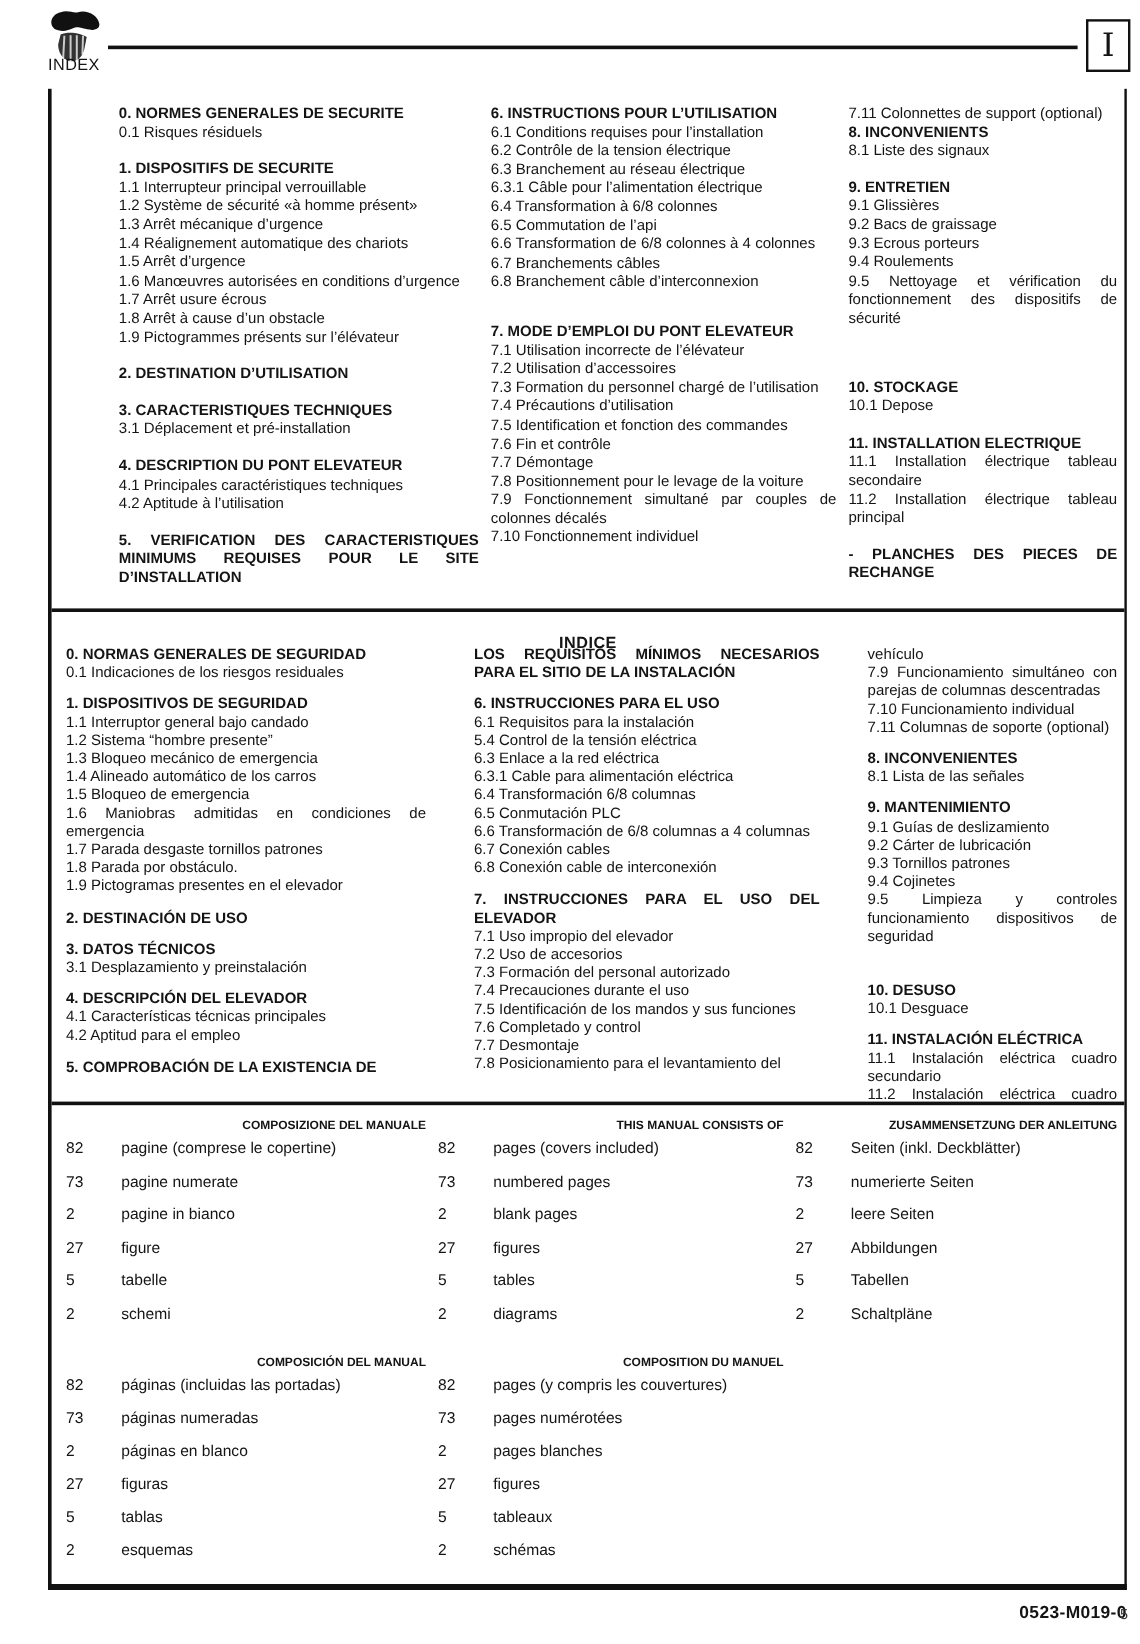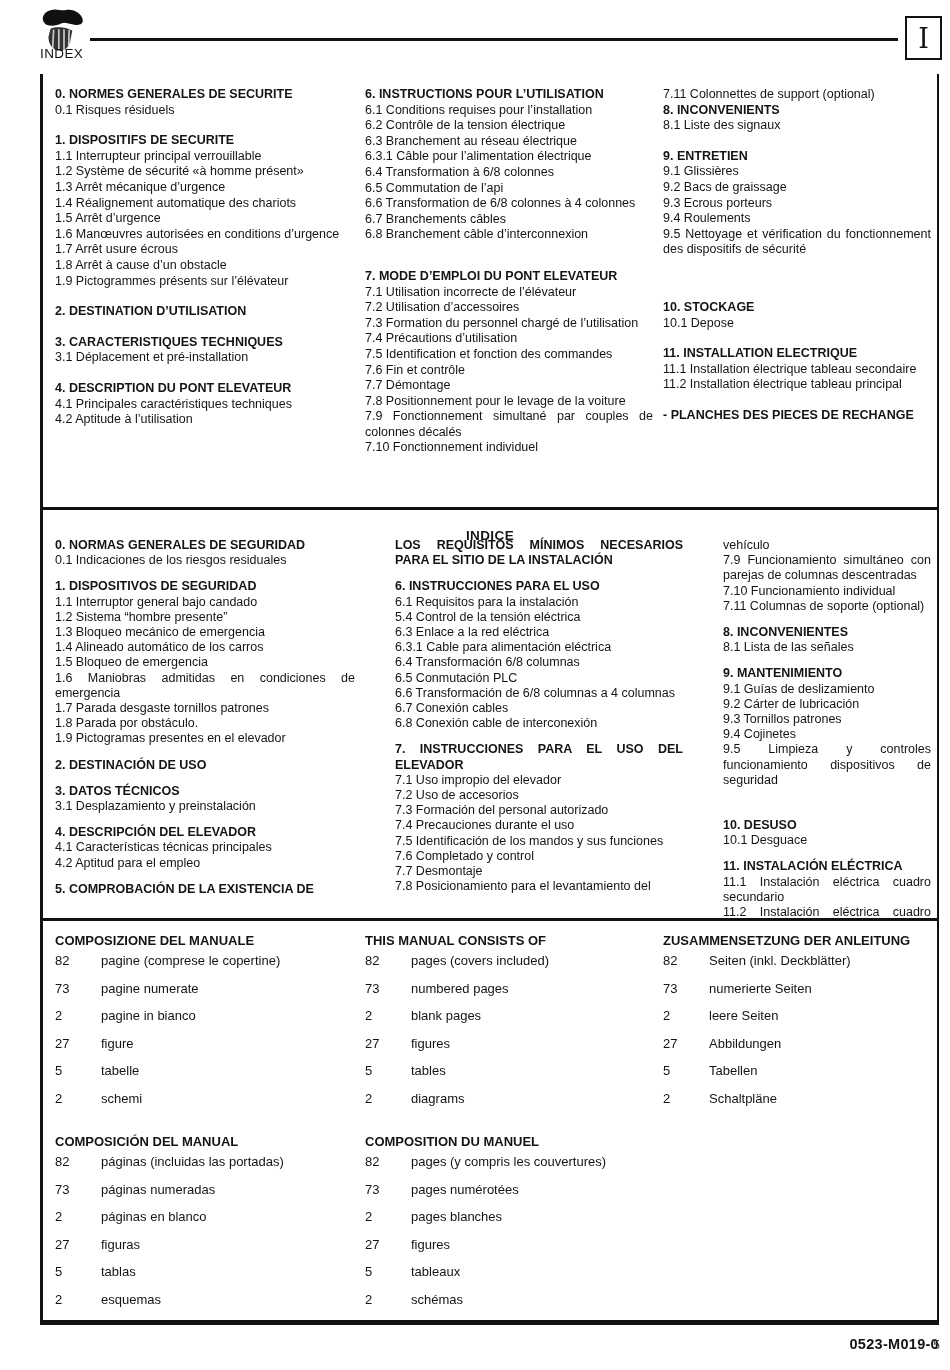--- a/index.html
+++ b/index.html
@@ -13,38 +13,38 @@
             display:flex;align-items:center;justify-content:center;
             font-family:"DejaVu Serif",serif;font-size:27px;font-weight:500;}
   .index-title{position:absolute;left:40px;top:46px;width:899px;text-align:left;
                font-weight:normal;font-size:13.5px;letter-spacing:.4px;}
 
   
   .frame{position:absolute;left:40px;top:74px;width:899px;height:1251px;box-sizing:border-box;
          border-left:3px solid #111;border-right:2px solid #111;border-bottom:5px solid #111;}
   .cols{display:grid;grid-template-columns:300px 288px 1fr;column-gap:10px;
         padding:13px 6px 0 12px;box-sizing:border-box;overflow:hidden;}
-  .cols-fr{height:433px;}
+  .cols-fr{height:433px;margin-left:44px;}
   .cols-es{height:386px;padding-top:6px;gap:40px;}
   .divider{height:3px;background:#111;}
   .indice-title{height:22px;box-sizing:border-box;padding-top:18px;text-align:center;
                 font-weight:bold;font-size:13.5px;letter-spacing:.4px;}
 
   .idx{font-size:12.5px;line-height:15.6px;text-align:justify;}
   .h{font-weight:bold;}
   .g{height:15px;} .g2{height:26px;} .g3{height:42px;}
   .cols-es .idx{line-height:15.2px;}
   .cols-es .g{height:11px;} .cols-es .g3{height:30px;}
 
   
   .comp{height:399px;box-sizing:border-box;display:grid;grid-template-columns:300px 288px 1fr;
         column-gap:10px;row-gap:16px;padding:12px 6px 0 12px;overflow:hidden;
         grid-template-rows:max-content max-content;align-items:start;}
   .ctable{min-height:10px;}
-  .ctitle{font-size:13px;font-weight:bold;margin-bottom:5px;}
+  .ctitle{font-size:10px;font-weight:bold;margin-bottom:5px;text-align:right;}
   .crow{display:flex;height:27.5px;align-items:flex-start;}
   .cnum{width:46px;font-size:13px;flex:0 0 46px;}
   .clbl{font-size:13px;}
 
   
   .footer-code{position:absolute;left:40px;top:1336px;width:899px;text-align:right;
                font-weight:bold;font-size:14.5px;letter-spacing:.3px;}
   .footer-page{position:absolute;right:10px;top:1338px;font-size:12px;color:#3a3a3a;}
 </style>
 </head>
@@ -88,20 +88,21 @@
           <div class="g"></div>
           <div class="h idx">2. DESTINATION D’UTILISATION</div>
           <div class="g"></div>
           <div class="h idx">3. CARACTERISTIQUES TECHNIQUES</div>
           <div class="i idx">3.1 Déplacement et pré-installation</div>
           <div class="g"></div>
           <div class="h idx">4. DESCRIPTION DU PONT ELEVATEUR</div>
           <div class="i idx">4.1 Principales caractéristiques techniques</div>
           <div class="i idx">4.2 Aptitude à l’utilisation</div>
           <div class="g"></div>
+          <div class="h idx">5. VERIFICATION DES CARACTERISTIQUES MINIMUMS REQUISES POUR LE SITE D’INSTALLATION</div>
         </div>
       <div class="col">
           <div class="h idx">6. INSTRUCTIONS POUR L’UTILISATION</div>
           <div class="i idx">6.1 Conditions requises pour l’installation</div>
           <div class="i idx">6.2 Contrôle de la tension électrique</div>
           <div class="i idx">6.3 Branchement au réseau électrique</div>
           <div class="i idx">6.3.1 Câble pour l’alimentation électrique</div>
           <div class="i idx">6.4 Transformation à 6/8 colonnes</div>
           <div class="i idx">6.5 Commutation de l’api</div>
           <div class="i idx">6.6 Transformation de 6/8 colonnes à 4 colonnes</div>

